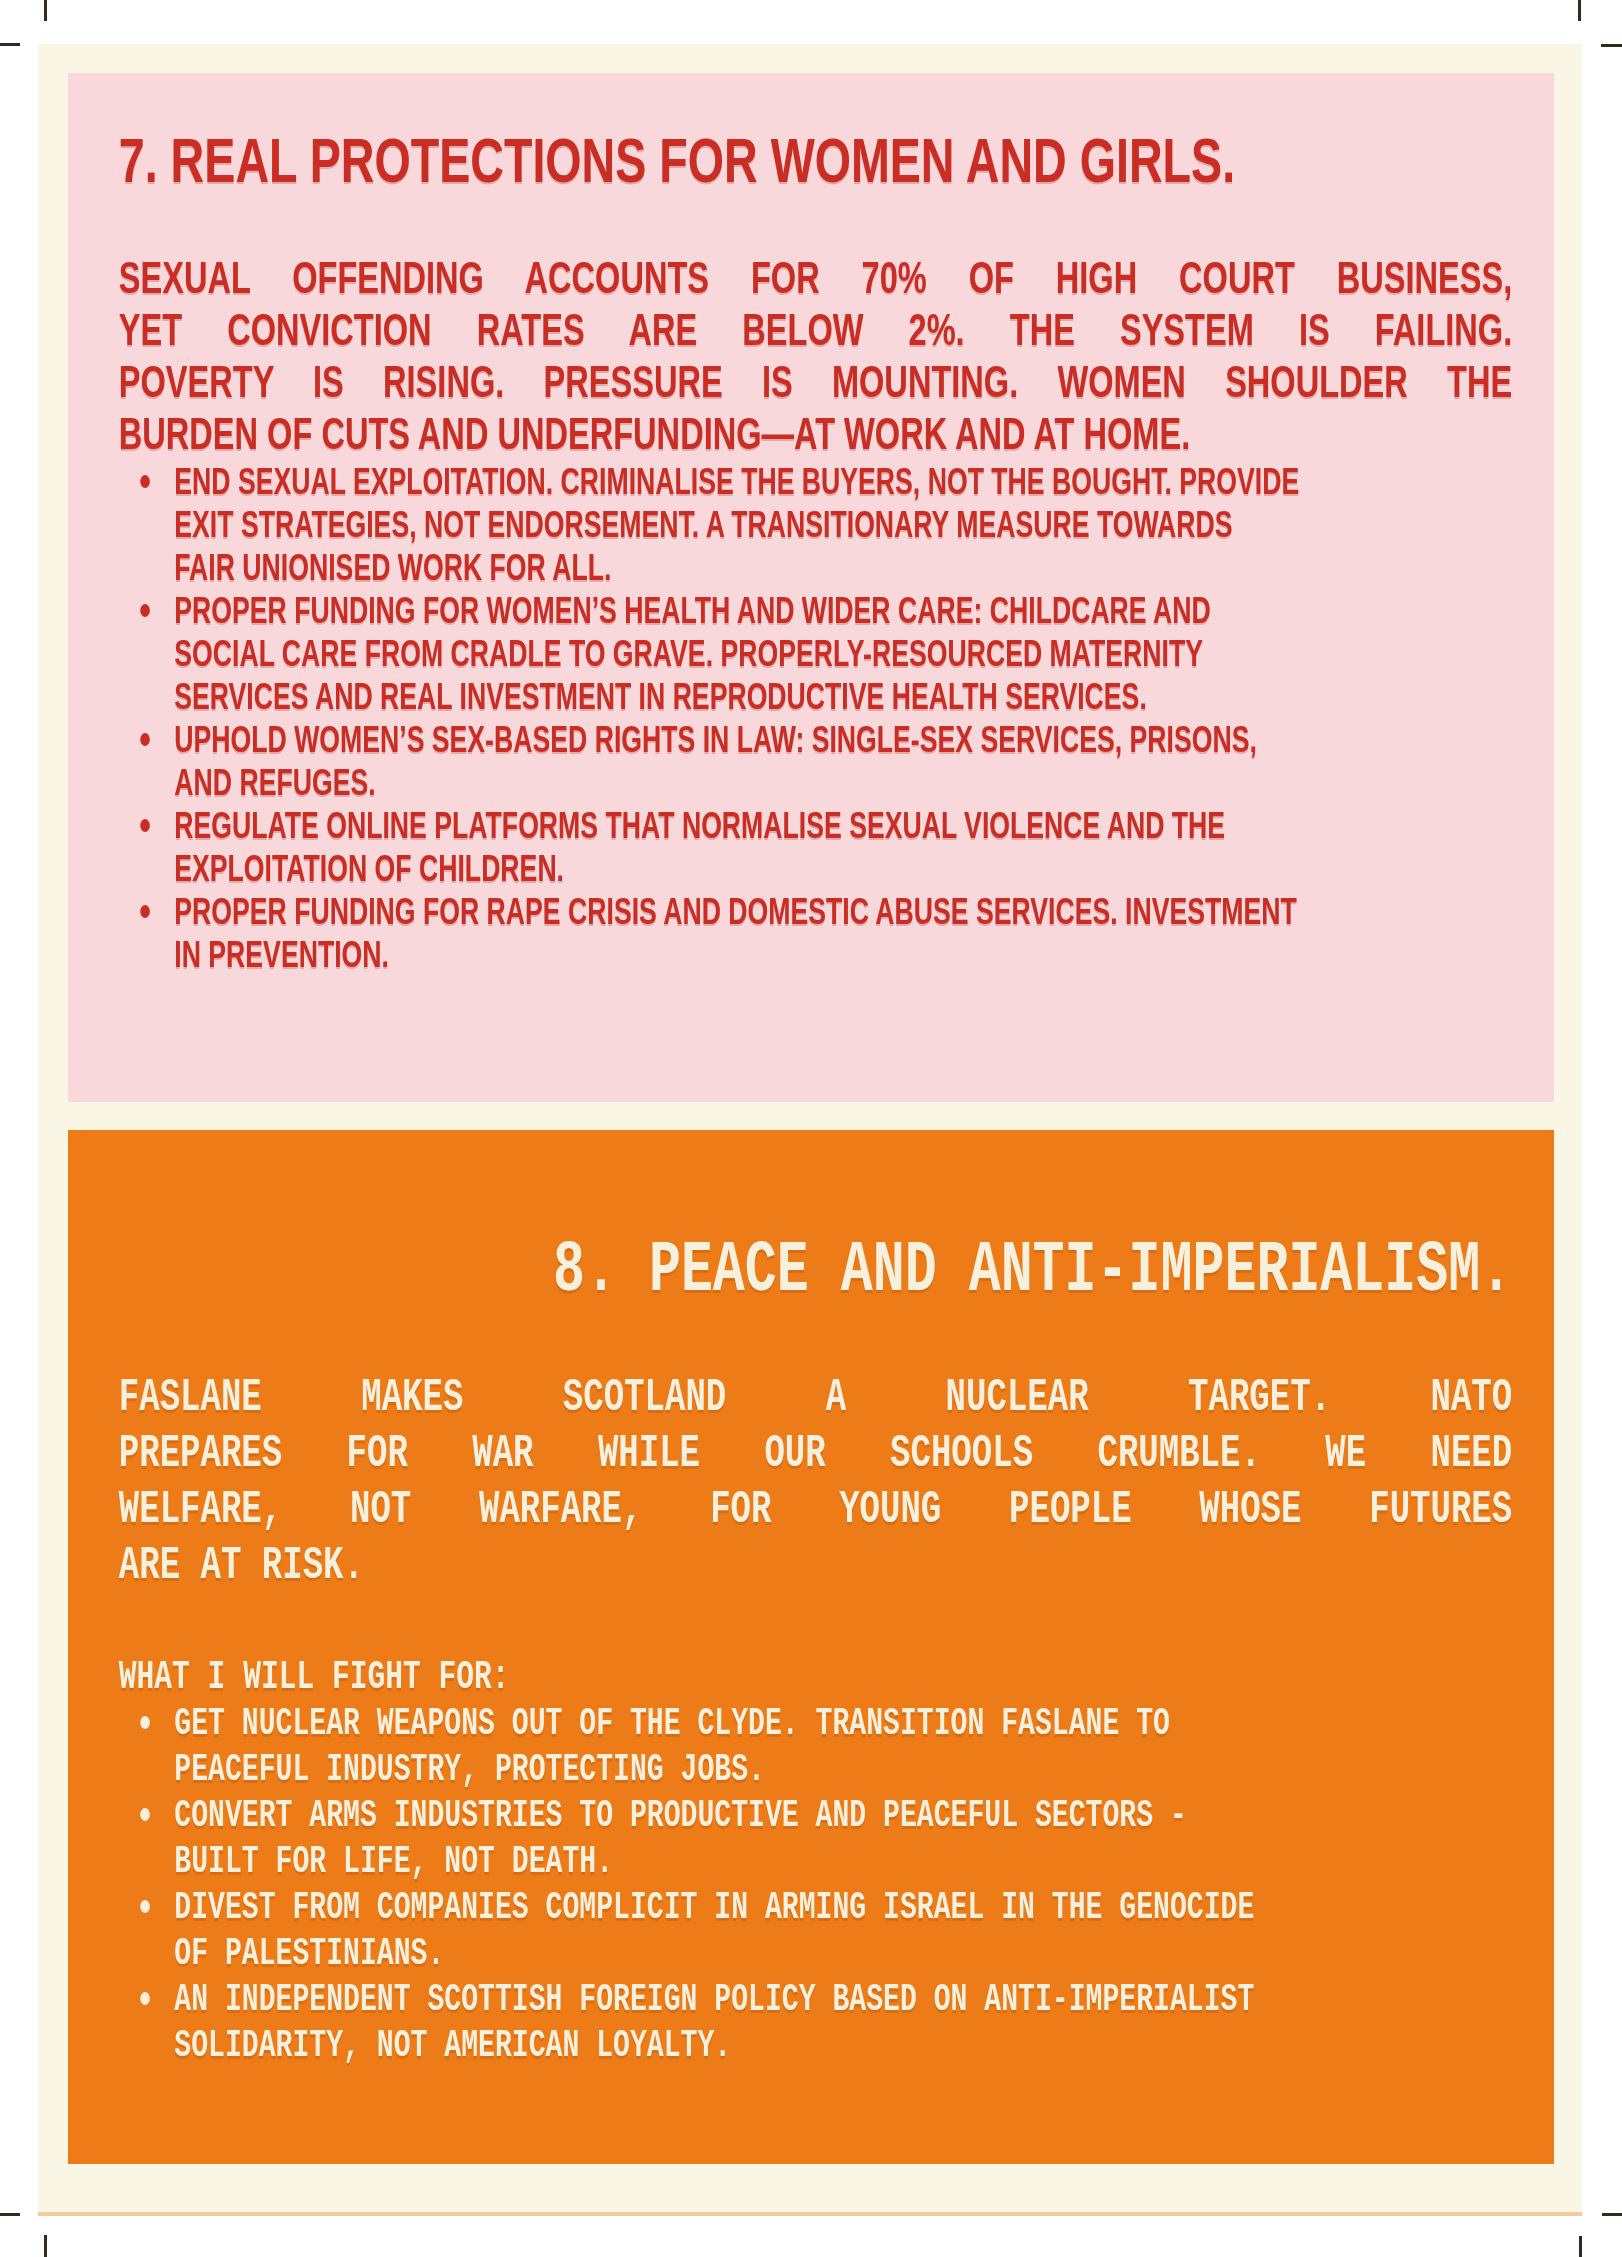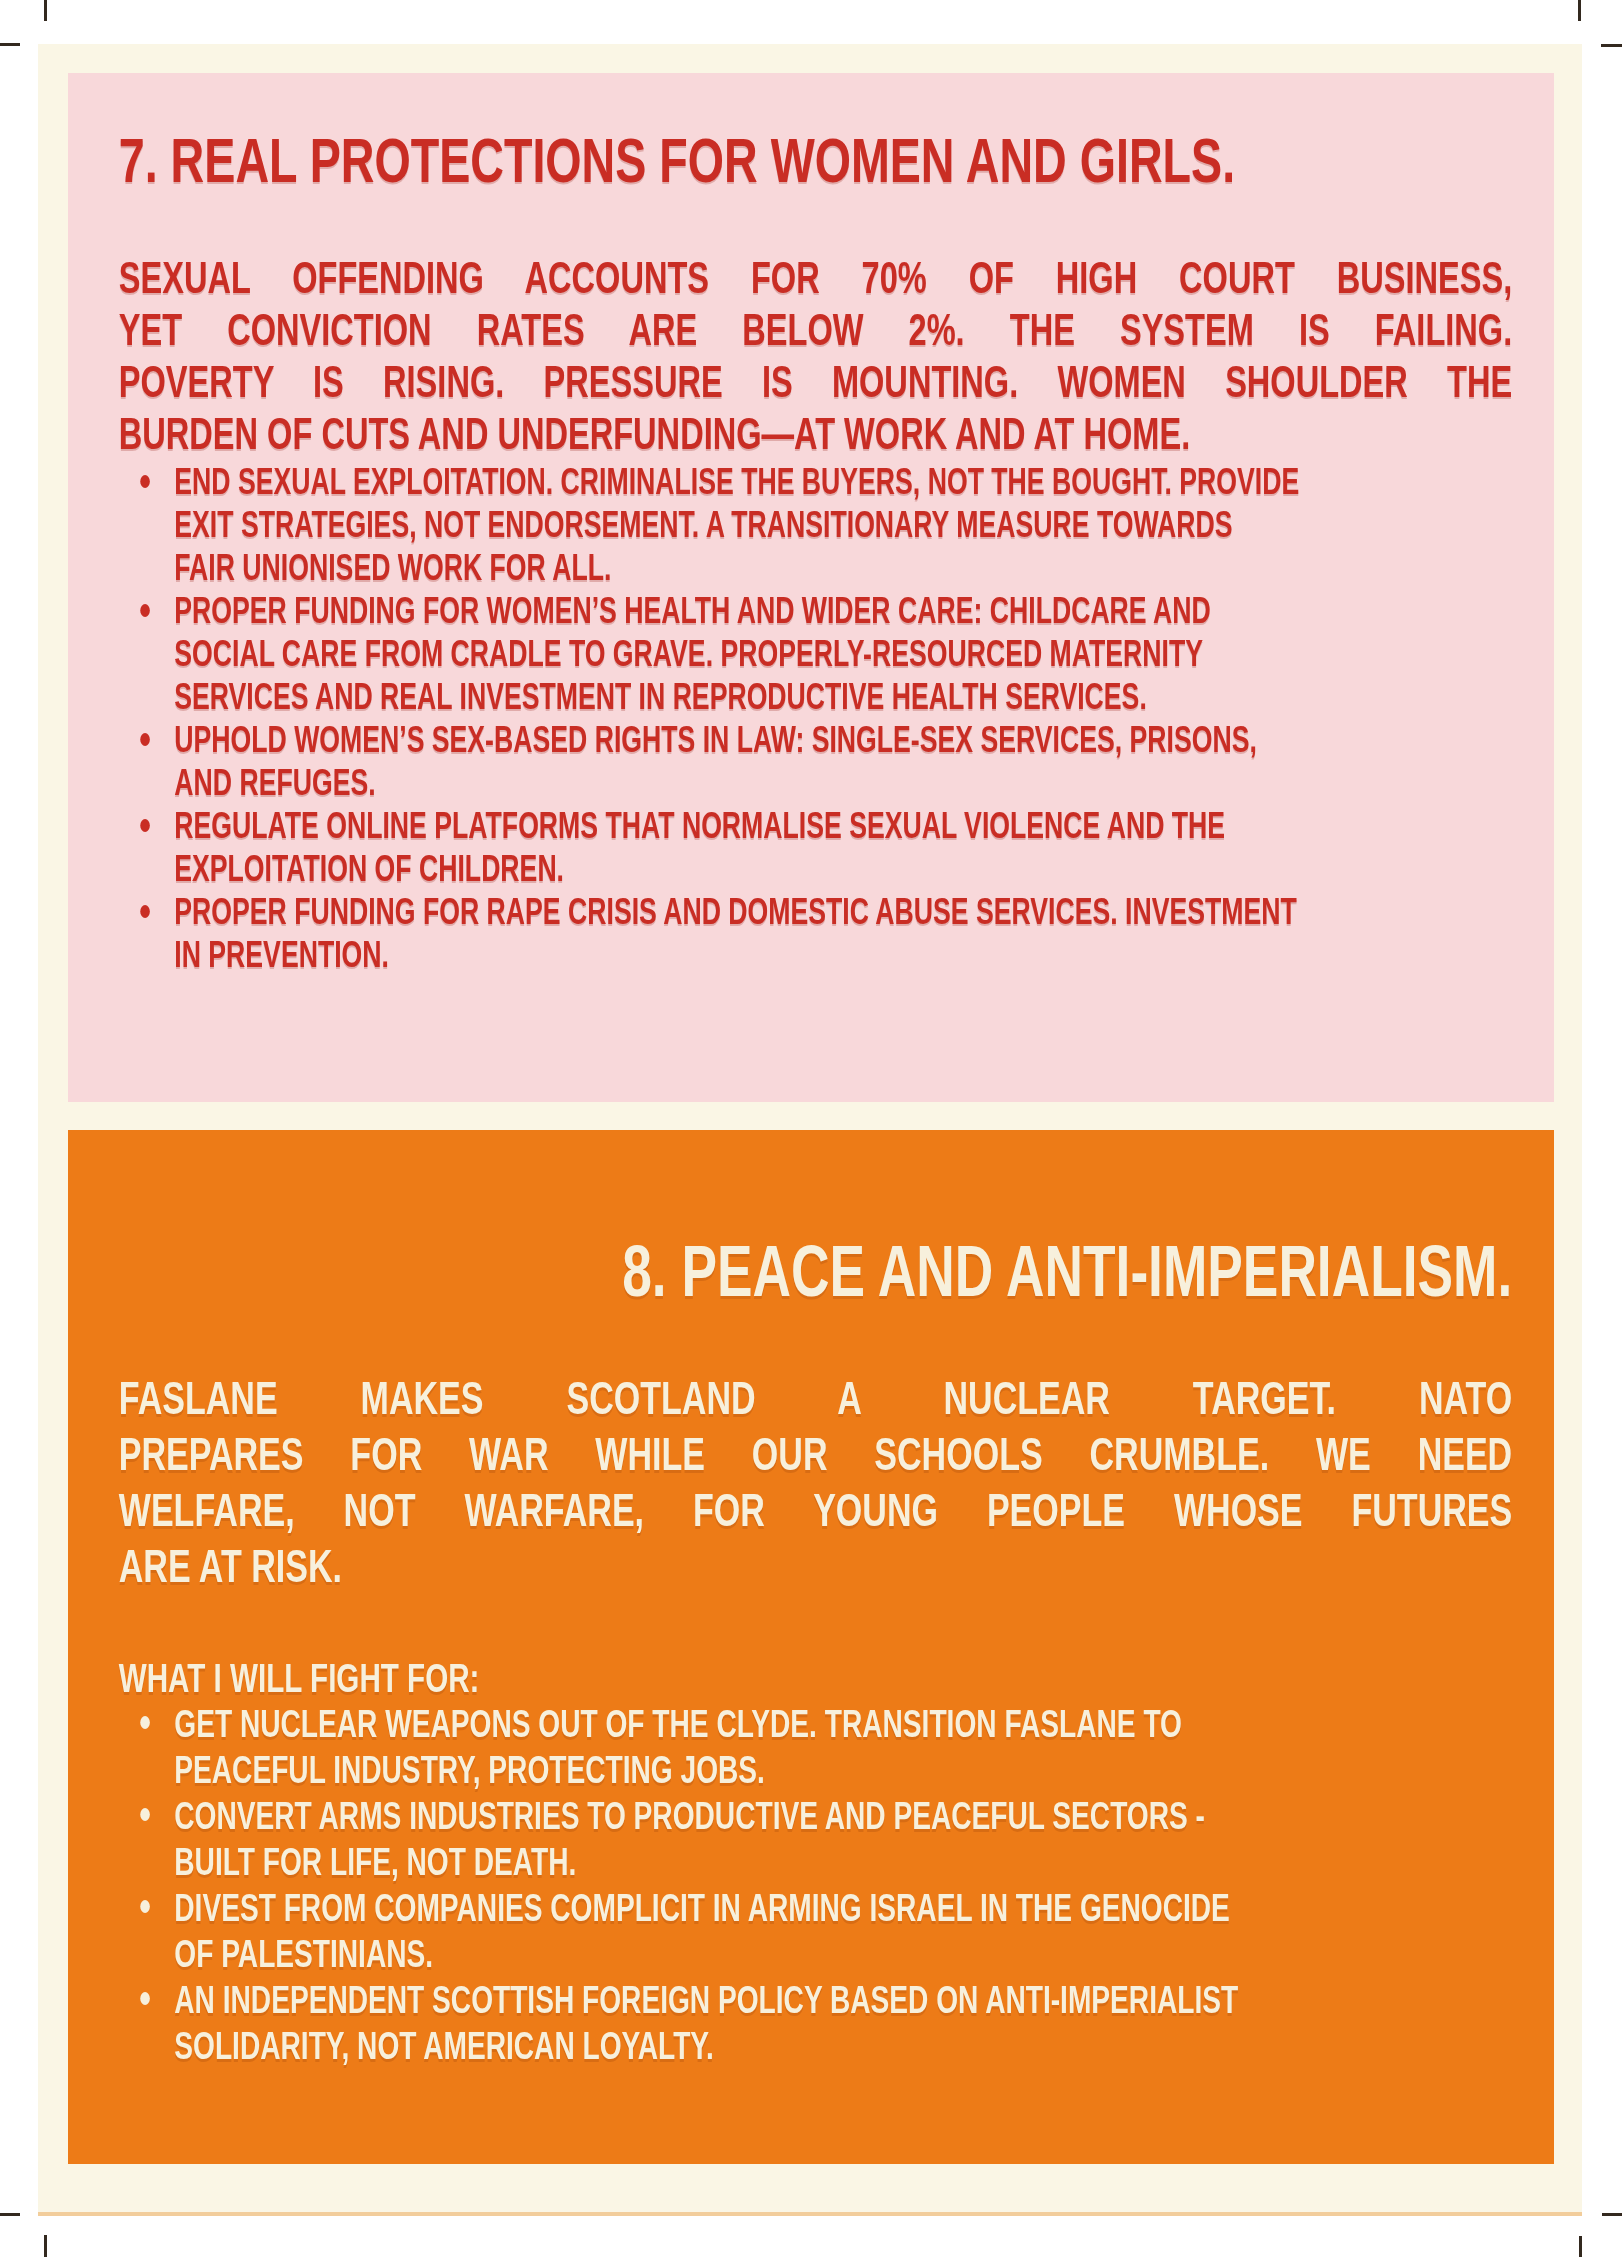--- a/index.html
+++ b/index.html
@@ -37,21 +37,21 @@
   
   .panel {
     position: absolute;
     left: 30px;
     width: 1486px;
     padding: 0 42px 0 51px;
     overflow: hidden;
     font-weight: bold;
   }
   .panel-pink   { top: 29px;   height: 1029px; text-shadow: 0 1.9px 0 rgba(150, 35, 28, 0.25); }
-  .panel-orange { top: 1086px; height: 1034px; text-shadow: 0 2.8px 0 rgba(190, 92, 15, 0.45); }
+  .panel-orange { top: 1086px; height: 1034px; text-shadow: 0 2.8px 0 rgba(190, 92, 15, 0.45); font-family: Liberation Mono, monospace; }
 
   
   .condense {
     width: 1883px;
     margin-left: -245px;
     transform: scaleX(0.74);
     transform-origin: 50% 0;
     letter-spacing: 0;
   }
 

